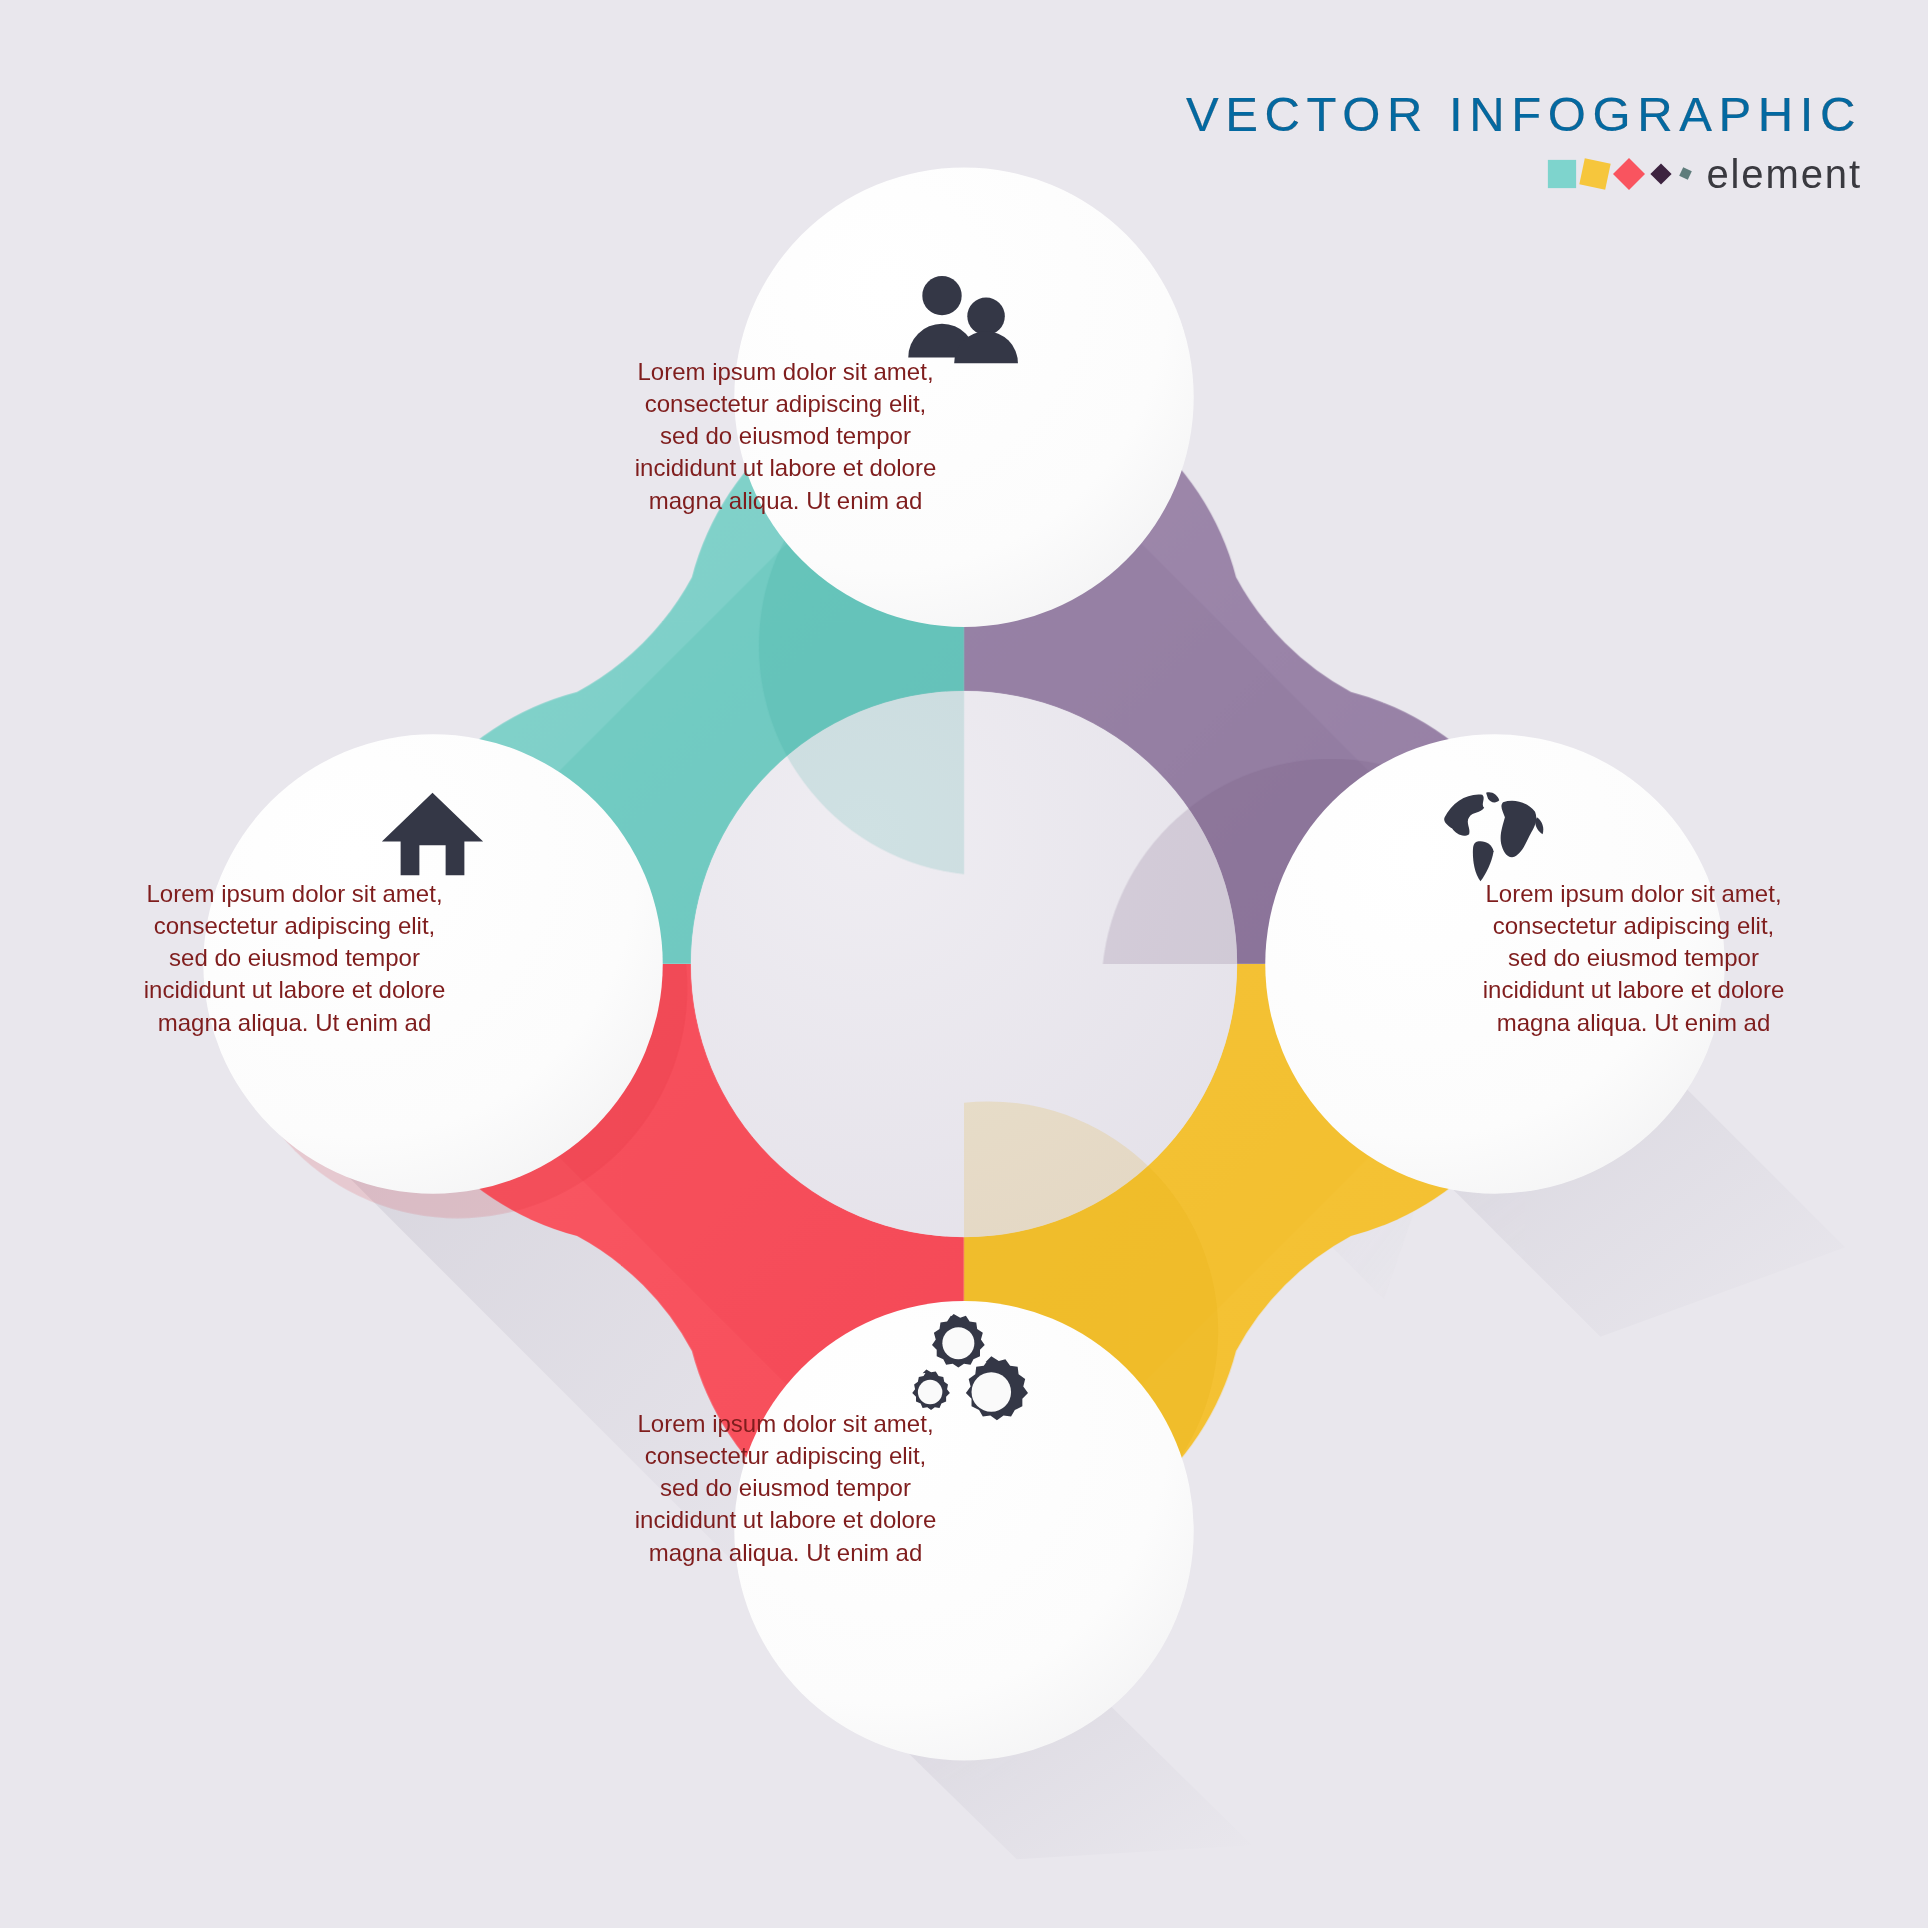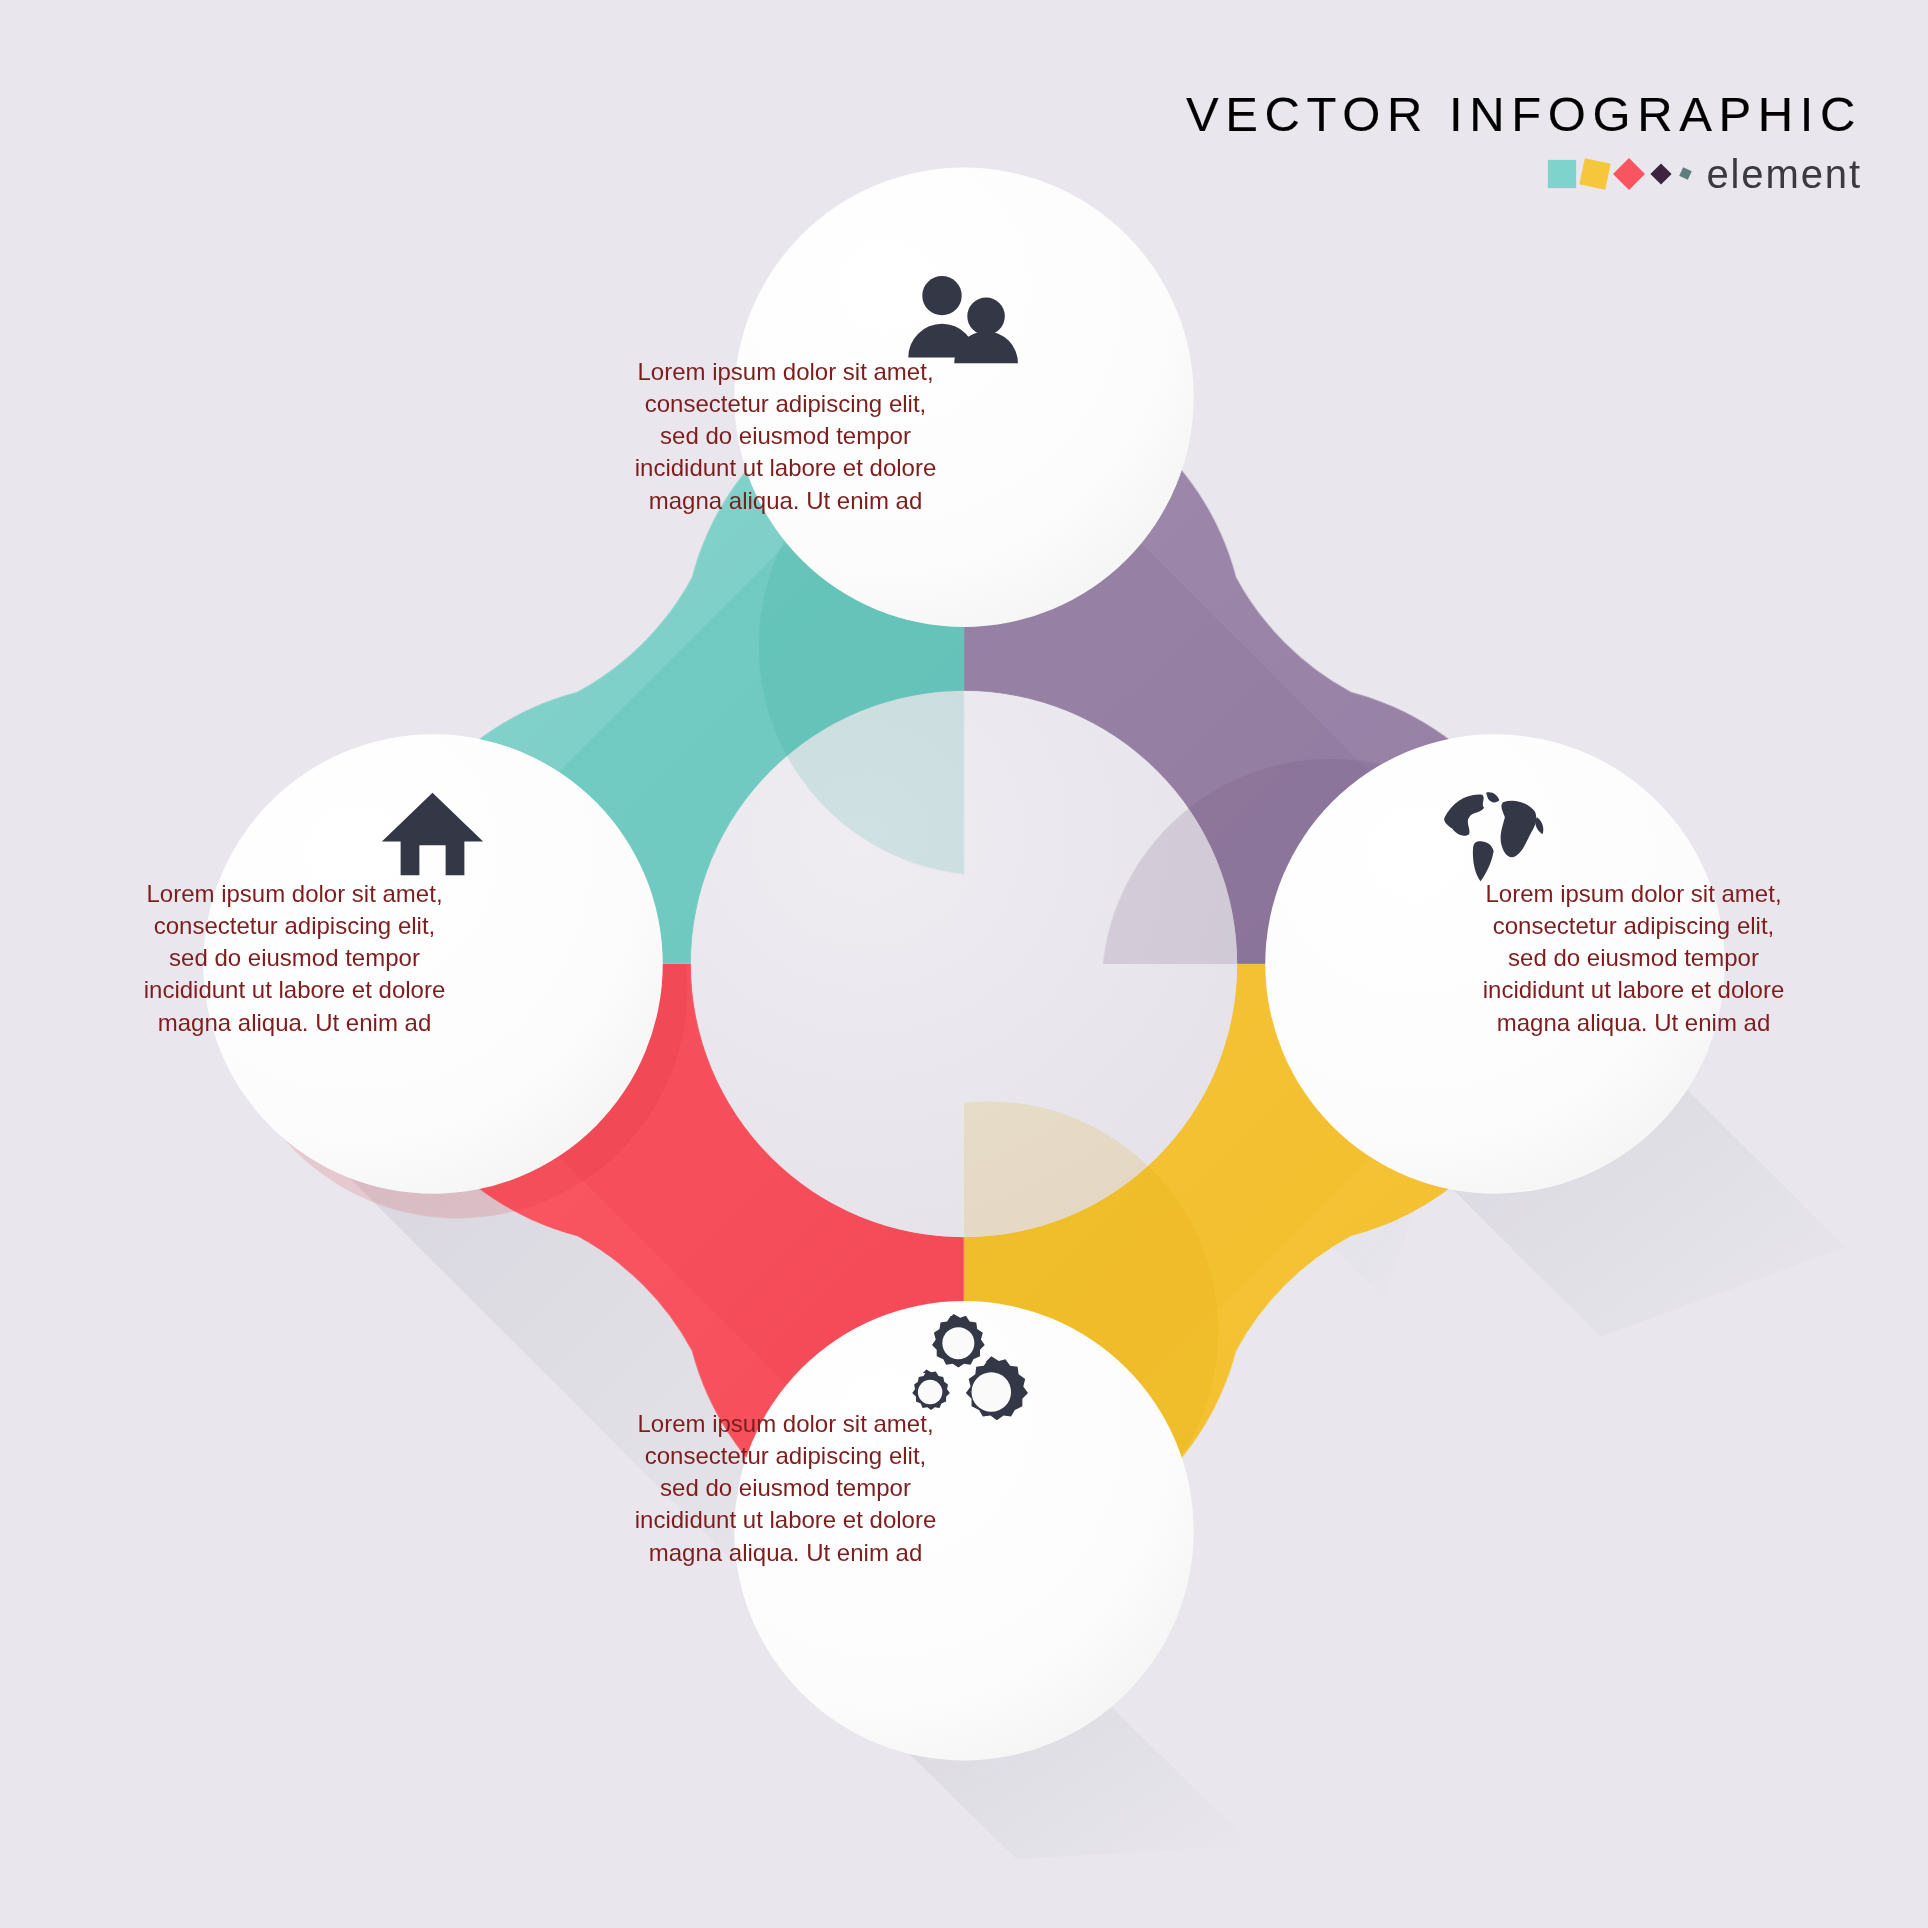--- a/index.html
+++ b/index.html
@@ -14,21 +14,21 @@
   svg.full{position:absolute;left:0;top:0;width:1928px;height:1928px;}
 
   
   .header{
     position:absolute; right:66px; top:90px;
     text-align:right; pointer-events:none;
   }
   .header-title{
     font-family:"Liberation Sans",sans-serif;
     font-size:49px; letter-spacing:6.6px;
-    color:#000000; font-weight:300;
+    color:#0369a1; font-weight:300;
     line-height:1;
     -webkit-text-stroke:0.2px #3a3a40;
   }
   .header-sub-row{
     display:flex; align-items:center; justify-content:flex-end;
     margin-top:13px; height:43px;
   }
   .sq{display:block;}
   .header-sub{
     font-size:40px; color:#3a3a40; font-weight:300;

